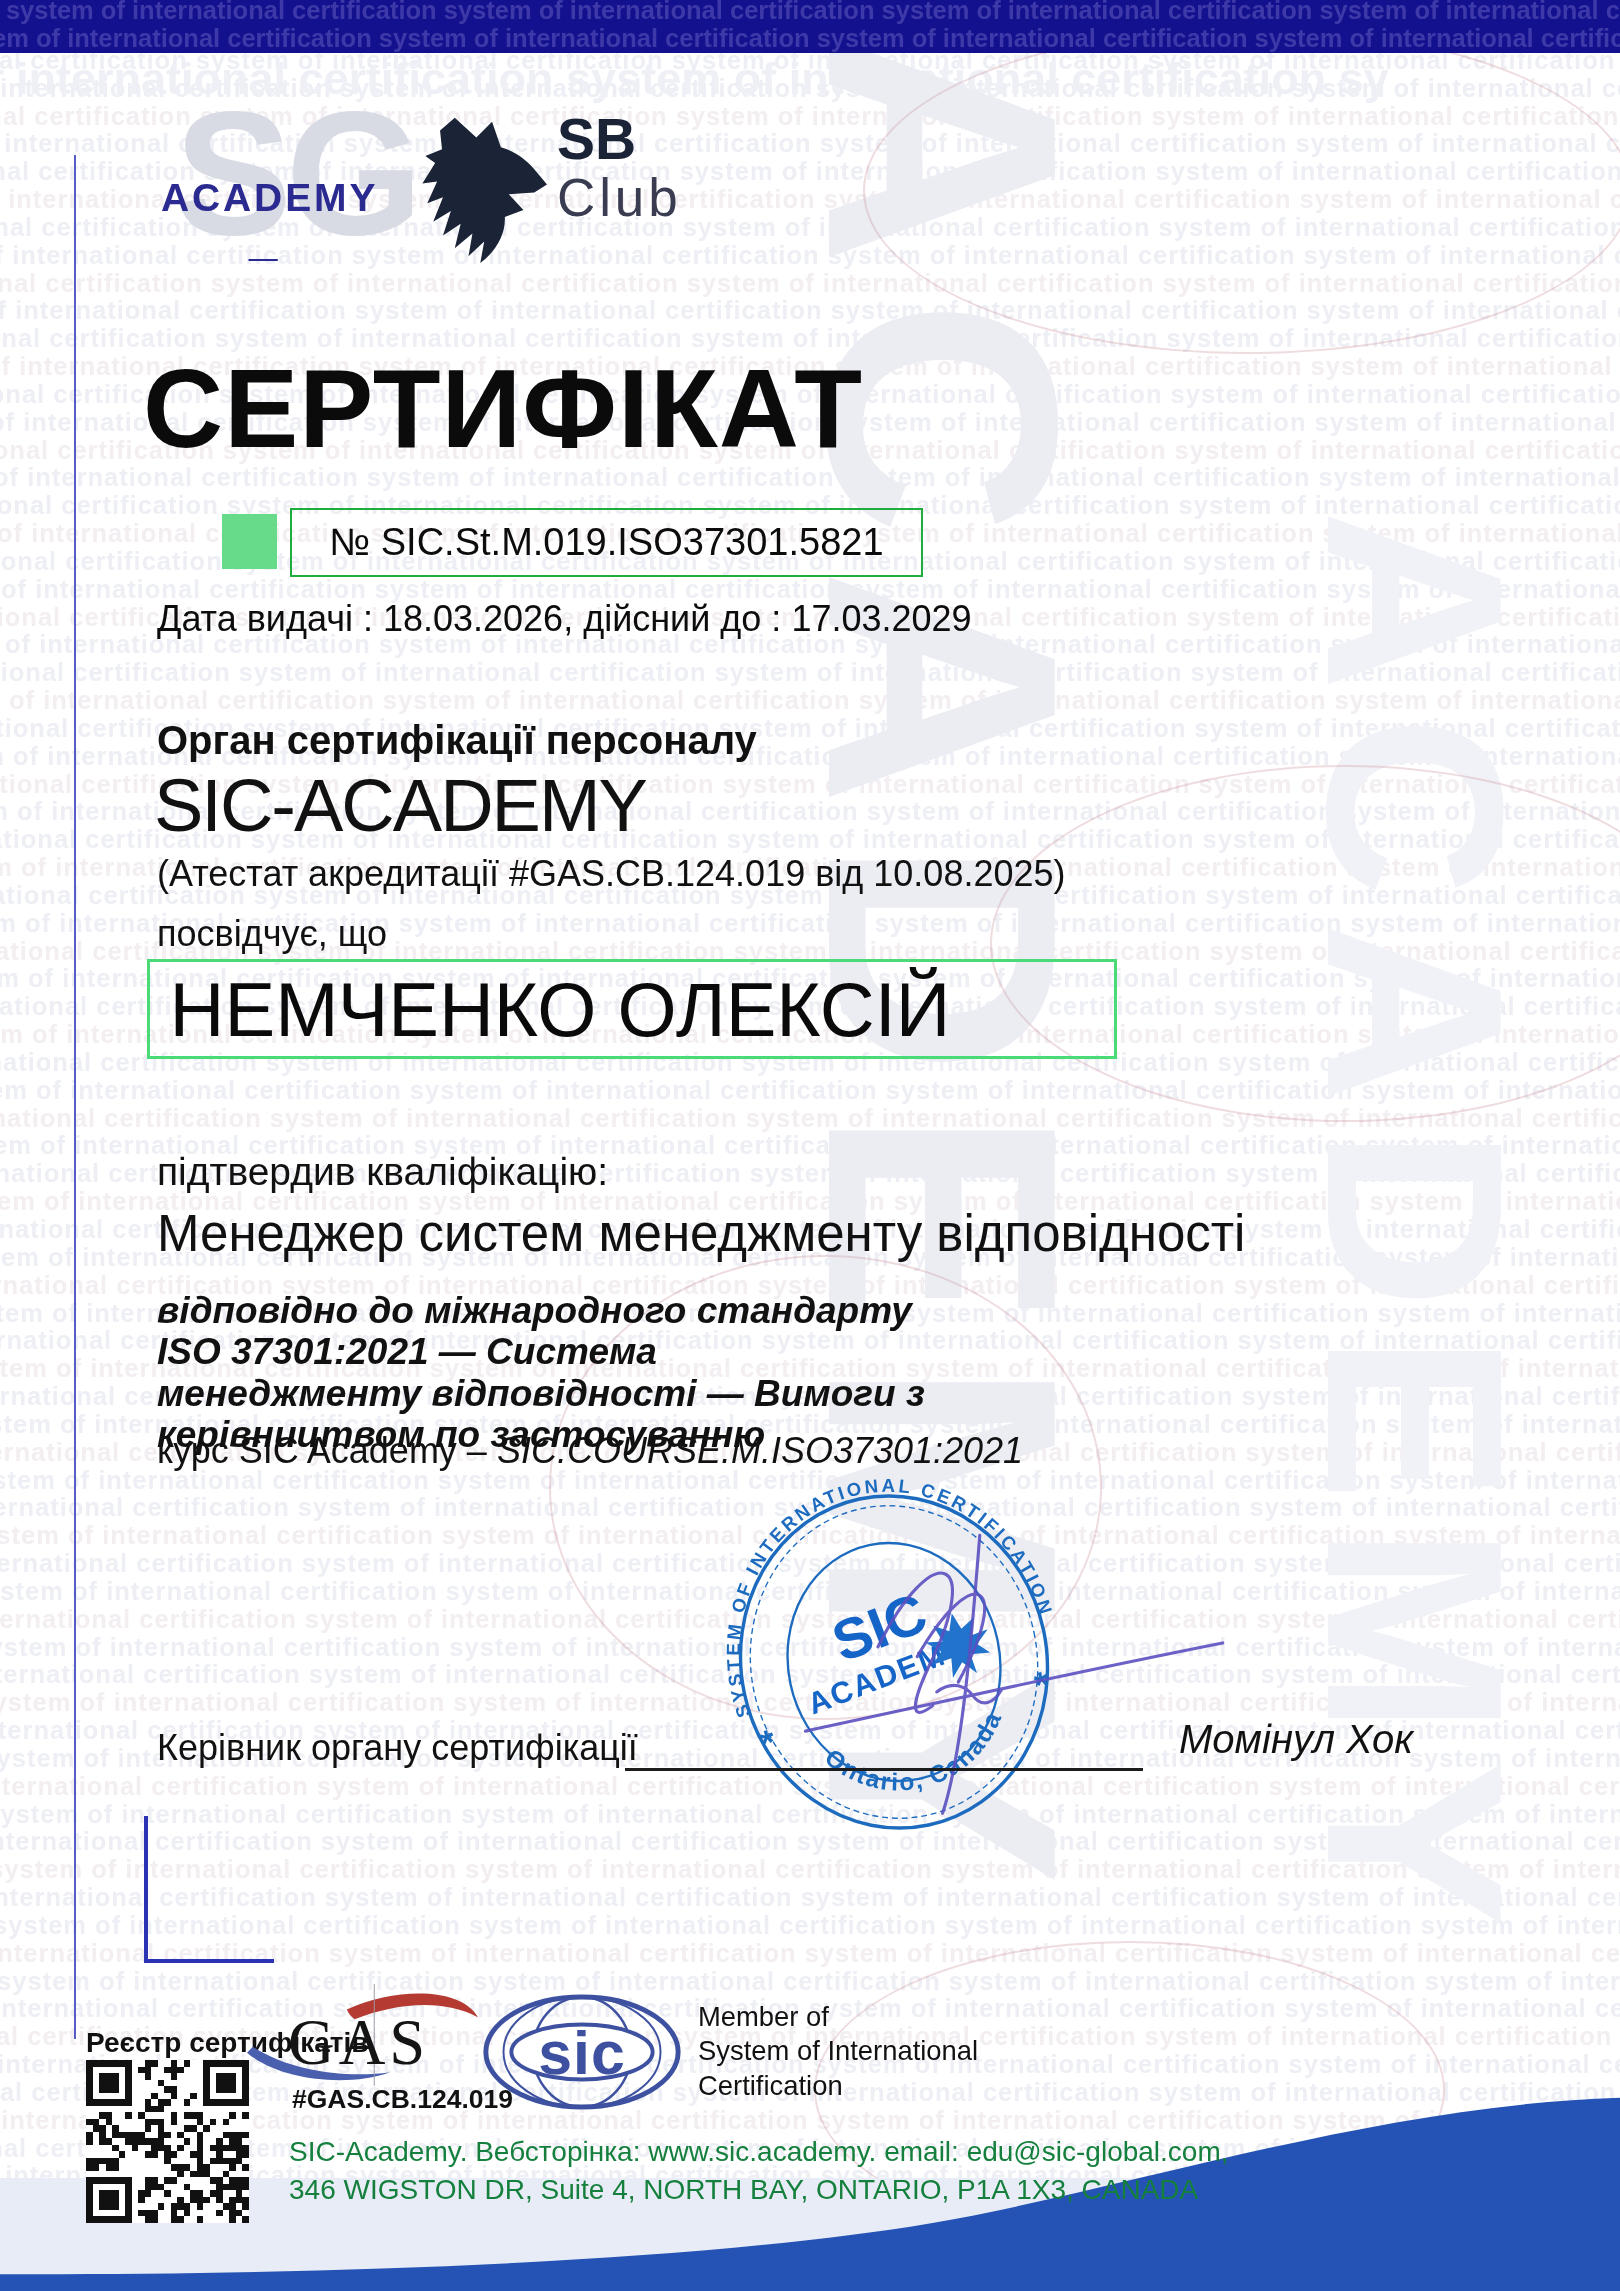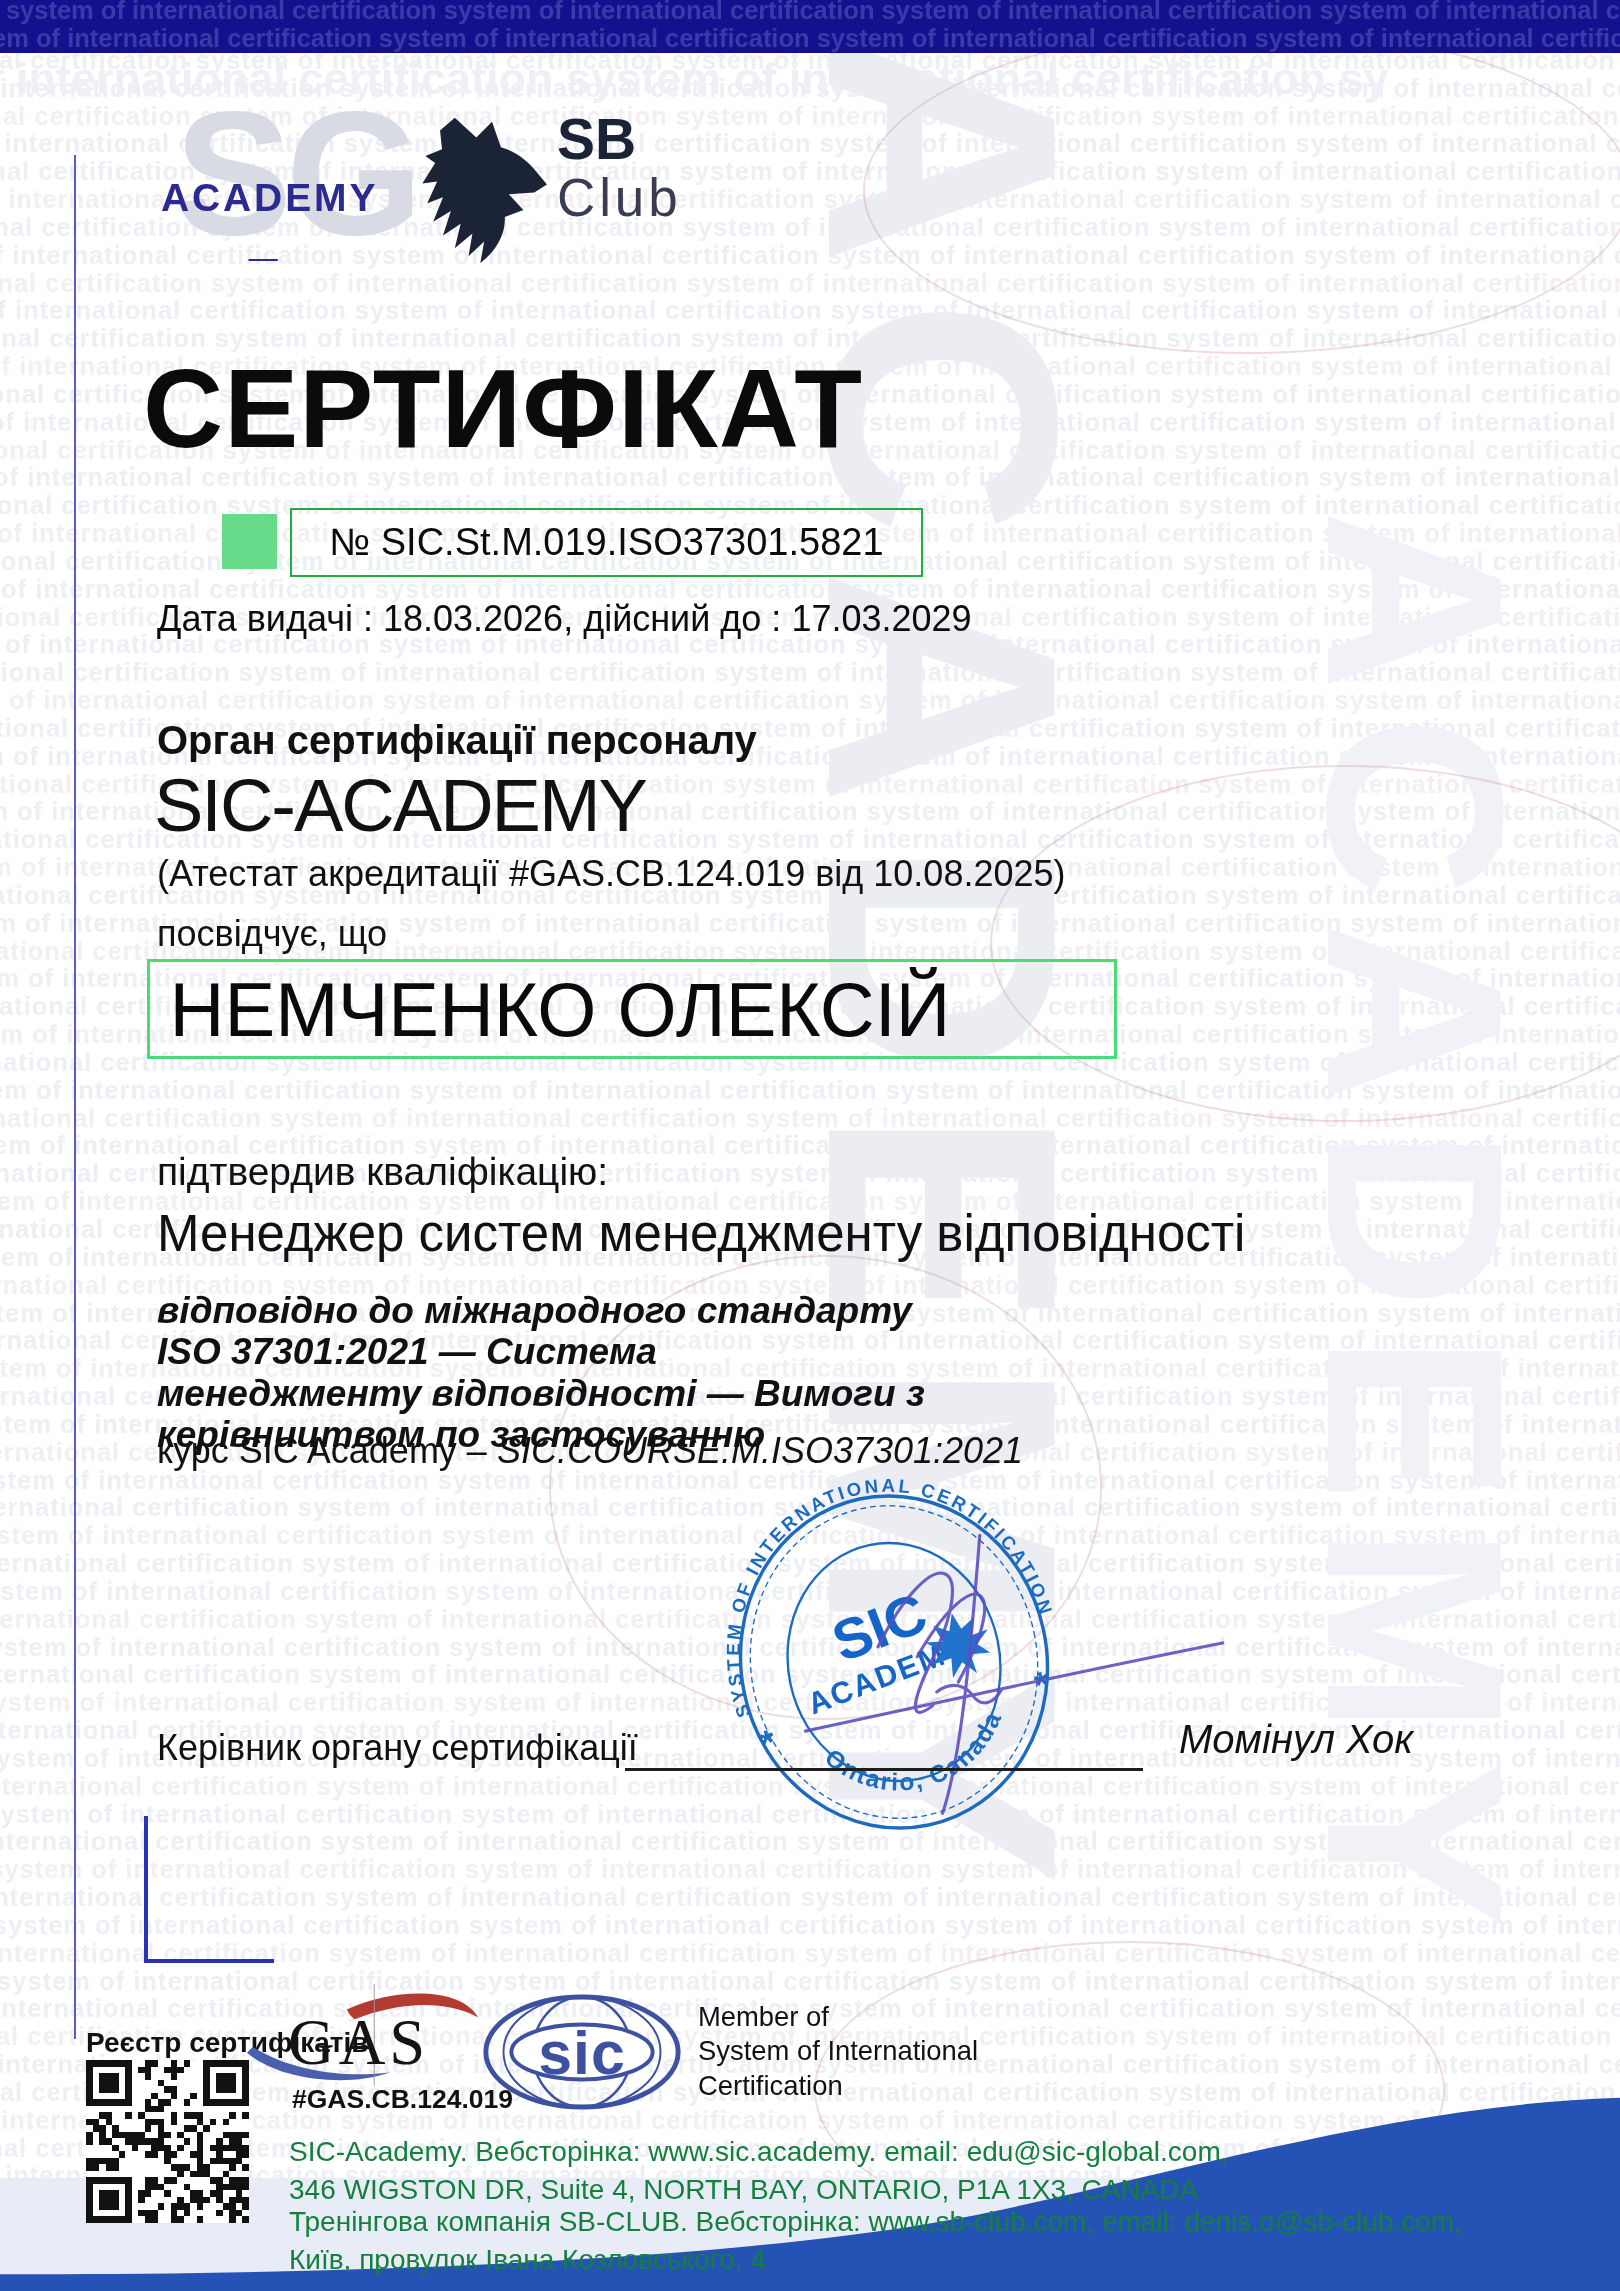--- a/index.html
+++ b/index.html
@@ -585,19 +585,15 @@
   <div id="member" class="abs">
     <div>Member of</div>
     <div>System of International</div>
     <div>Certification</div>
   </div>
 
   <div id="sic-addr" class="abs addr">
     <div>SIC-Academy. Вебсторінка: www.sic.academy. email: edu@sic-global.com,</div>
     <div>346 WIGSTON DR, Suite 4, NORTH BAY, ONTARIO, P1A 1X3, CANADA</div>
   </div>
-  <div id="sb-addr" class="abs addr">
-    <div>Тренінгова компанія SB-CLUB. Вебсторінка: www.sb-club.com, email: denis.o@sb-club.com,</div>
-    <div>Київ, провулок Івана Козловського, 4</div>
-  </div>
 
 </div>
 
 
 </body></html>

